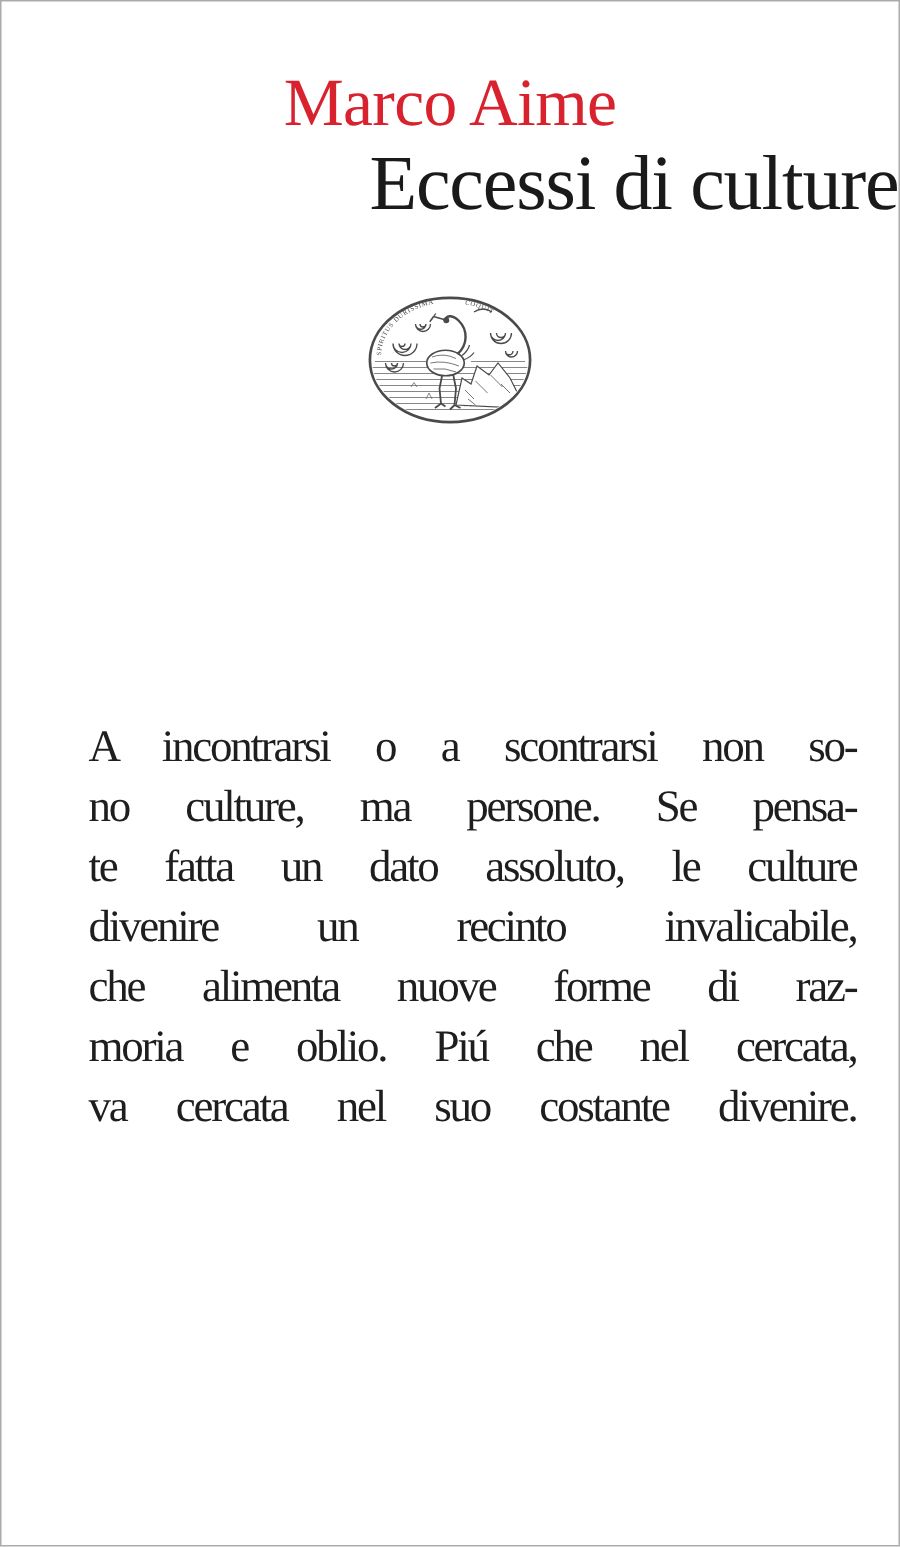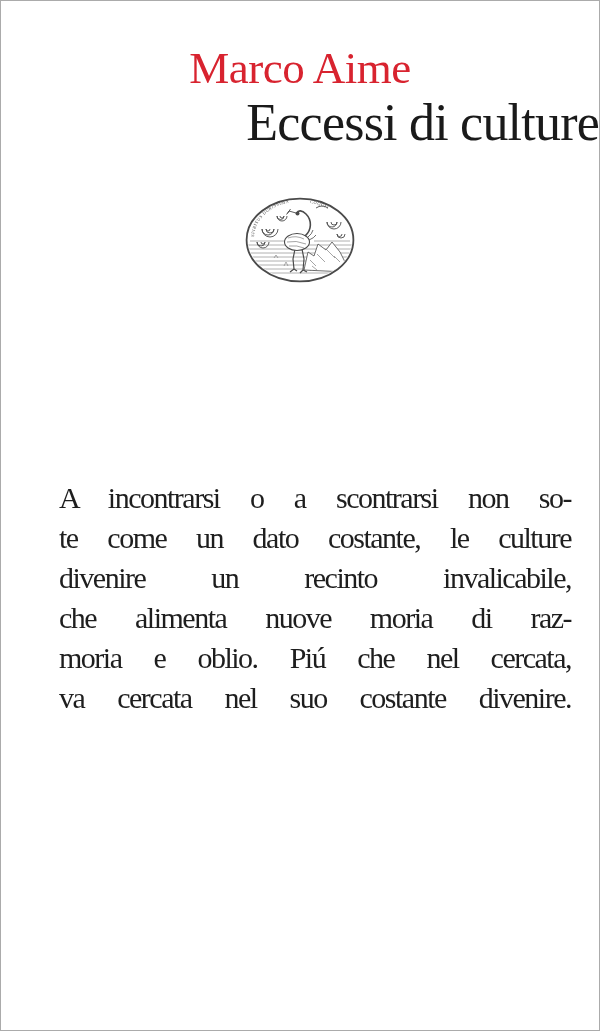--- a/index.html
+++ b/index.html
@@ -114,18 +114,19 @@
       <textPath href="#arcL">SPIRITUS DURISSIMA</textPath>
     </text>
     <text font-size="4.4" fill="currentColor" stroke="none" letter-spacing="0.5" font-family="Liberation Serif, DejaVu Serif, serif">
       <textPath href="#arcR">COQUIT</textPath>
     </text>
   </svg>
 </div>
 
 <div class="blurb">
   <div class="line">A incontrarsi o a scontrarsi non so-</div>
-  <div class="line">te come un dato costante, le culture</div>
+  <div class="line">no culture, ma persone. Se pensa-</div>
+  <div class="line">te fatta un dato assoluto, le culture</div>
   <div class="line">divenire un recinto invalicabile,</div>
-  <div class="line">che alimenta nuove moria di raz-</div>
+  <div class="line">che alimenta nuove forme di raz-</div>
   <div class="line">moria e oblio. Piú che nel cercata,</div>
   <div class="line">va cercata nel suo costante divenire.</div>
 </div>
 
 </body></html>

